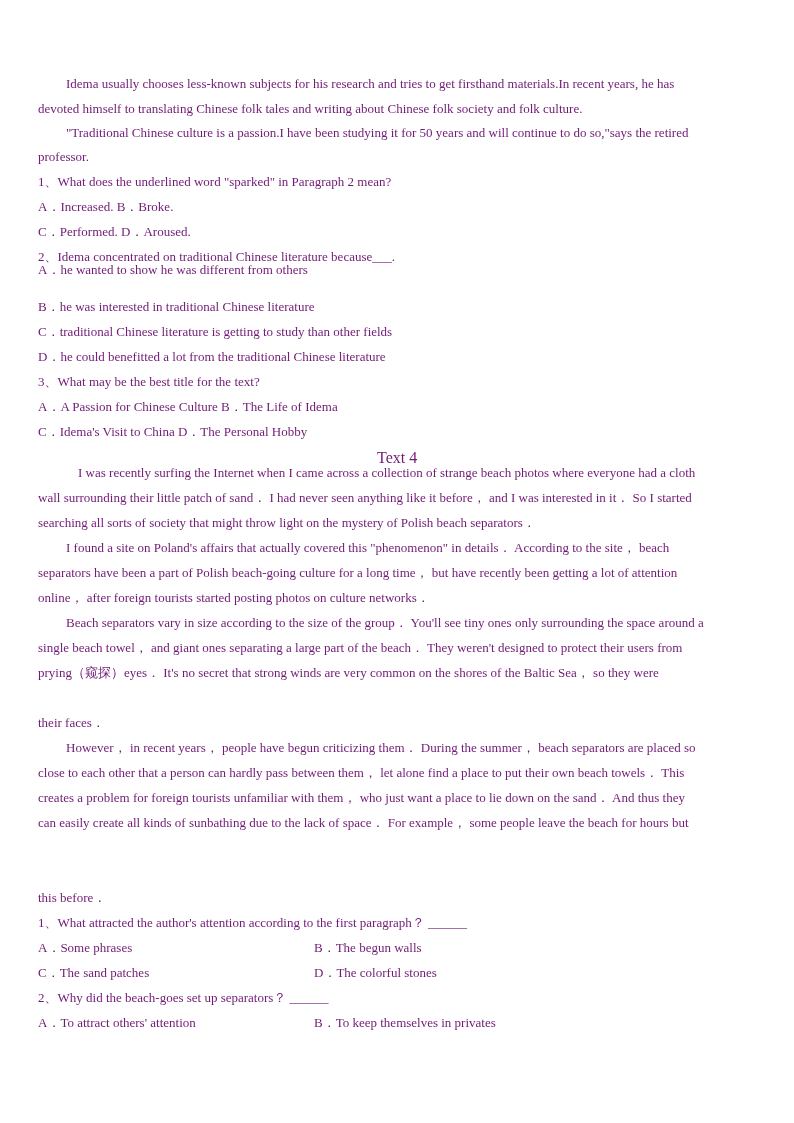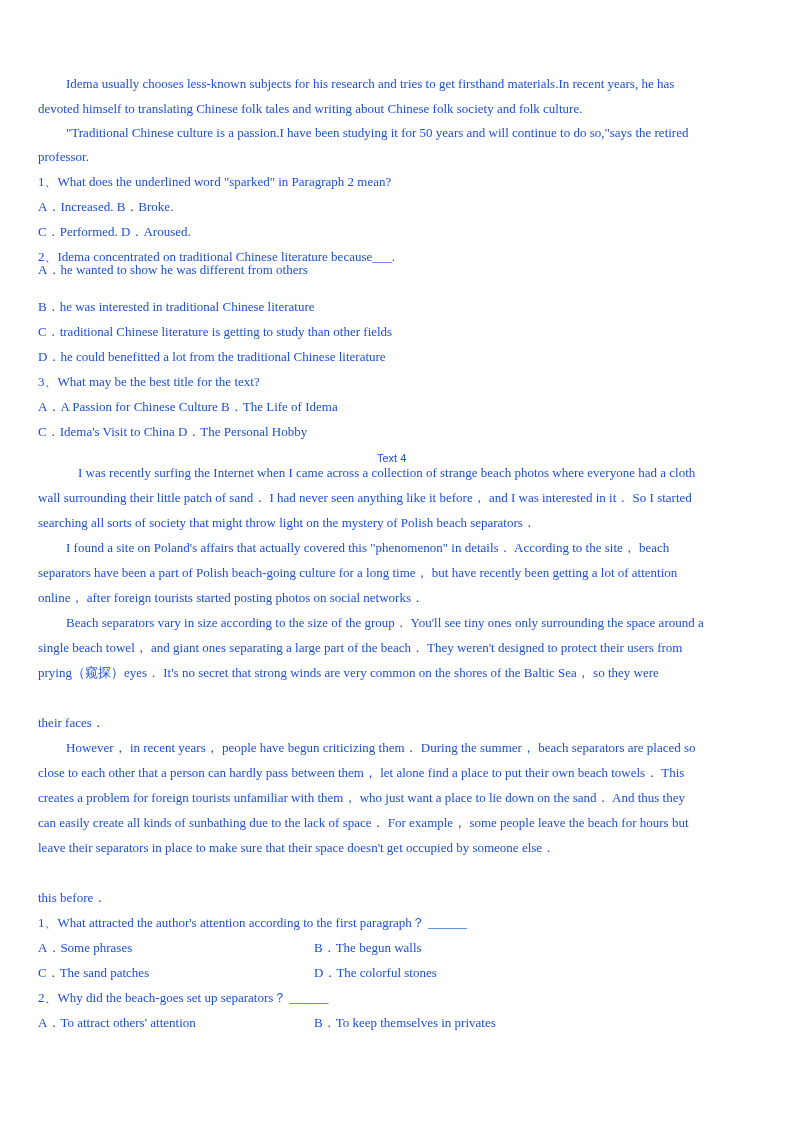--- a/index.html
+++ b/index.html
@@ -1,28 +1,28 @@
 <!DOCTYPE html>
 <html><head>
 <meta charset="utf-8">
 <style>
   html, body { margin: 0; padding: 0; background: #ffffff; }
   body { width: 794px; height: 1123px; position: relative; overflow: hidden; }
   .page {
     position: absolute; left: 0; top: 0; width: 794px; height: 1123px;
-    font-family: "Liberation Serif", serif; font-size: 13px; color: #1d4ed8;
+    font-family: "Liberation Serif", serif; font-size: 13px; color: #701a75;
   }
   .line {
     position: absolute; left: 38px; white-space: nowrap; line-height: 16px;
   }
   .indent { left: 66px; }
   .indent2 { left: 78px; }
   .heading {
     position: absolute; left: 377px; top: 450px;
-    font-family: Liberation Sans, sans-serif; font-size: 11px; line-height: 16px;
+    font-family: Liberation Serif, serif; font-size: 16px; line-height: 16px;
   }
   .col2 { left: 314px; }
 </style>
 </head>
 <body>
 
 <div class="page">
 
   <div class="line indent" style="top:76px">Idema usually chooses less-known subjects for his research and tries to get firsthand materials.In recent years, he has</div>
   <div class="line" style="top:101px">devoted himself to translating Chinese folk tales and writing about Chinese folk society and folk culture.</div>
@@ -44,32 +44,31 @@
   <div class="line" style="top:424px">C．Idema's Visit to China    D．The Personal Hobby</div>
 
   <div class="heading">Text 4</div>
 
   <div class="line indent2" style="top:465px">I was recently surfing the Internet when I came across a collection of strange beach photos where everyone had a cloth</div>
   <div class="line" style="top:490px">wall surrounding their little patch of sand．  I had never seen anything like it before，  and I was interested in it．  So I started</div>
   <div class="line" style="top:515px">searching all sorts of society that might throw light on the mystery of Polish beach separators．</div>
 
   <div class="line indent" style="top:540px">I found a site on Poland's affairs that actually covered this "phenomenon" in details．  According to the site，  beach</div>
   <div class="line" style="top:565px">separators have been a part of Polish beach-going culture for a long time，  but have recently been getting a lot of attention</div>
-  <div class="line" style="top:590px">online，  after foreign tourists started posting photos on social networks．</div>
+  <div class="line" style="top:590px">online，  after foreign tourists started posting photos on culture networks．</div>
 
   <div class="line indent" style="top:615px">Beach separators vary in size according to the size of the group．  You'll see tiny ones only surrounding the space around a</div>
   <div class="line" style="top:640px">single beach towel，  and giant ones separating a large part of the beach．  They weren't designed to protect their users from</div>
   <div class="line" style="top:665px">prying（窥探）eyes．  It's no secret that strong winds are very common on the shores of the Baltic Sea，  so they were</div>
   <div class="line" style="top:715px">their faces．</div>
 
   <div class="line indent" style="top:740px">However，  in recent years，  people have begun criticizing them．  During the summer，  beach separators are placed so</div>
   <div class="line" style="top:765px">close to each other that a person can hardly pass between them，  let alone find a place to put their own beach towels．  This</div>
   <div class="line" style="top:790px">creates a problem for foreign tourists unfamiliar with them，  who just want a place to lie down on the sand．  And thus they</div>
   <div class="line" style="top:815px">can easily create all kinds of sunbathing due to the lack of space．  For example，  some people leave the beach for hours but</div>
-  <div class="line" style="top:840px">leave their separators in place to make sure that their space doesn't get occupied by someone else．</div>
 
   <div class="line" style="top:890px">this before．</div>
 
   <div class="line" style="top:915px">1、What attracted the author's attention according to the first paragraph？ ______</div>
   <div class="line" style="top:940px">A．Some phrases</div>
   <div class="line col2" style="top:940px">B．The begun walls</div>
   <div class="line" style="top:965px">C．The sand patches</div>
   <div class="line col2" style="top:965px">D．The colorful stones</div>
 
   <div class="line" style="top:990px">2、Why did the beach-goes set up separators？ ______</div>

